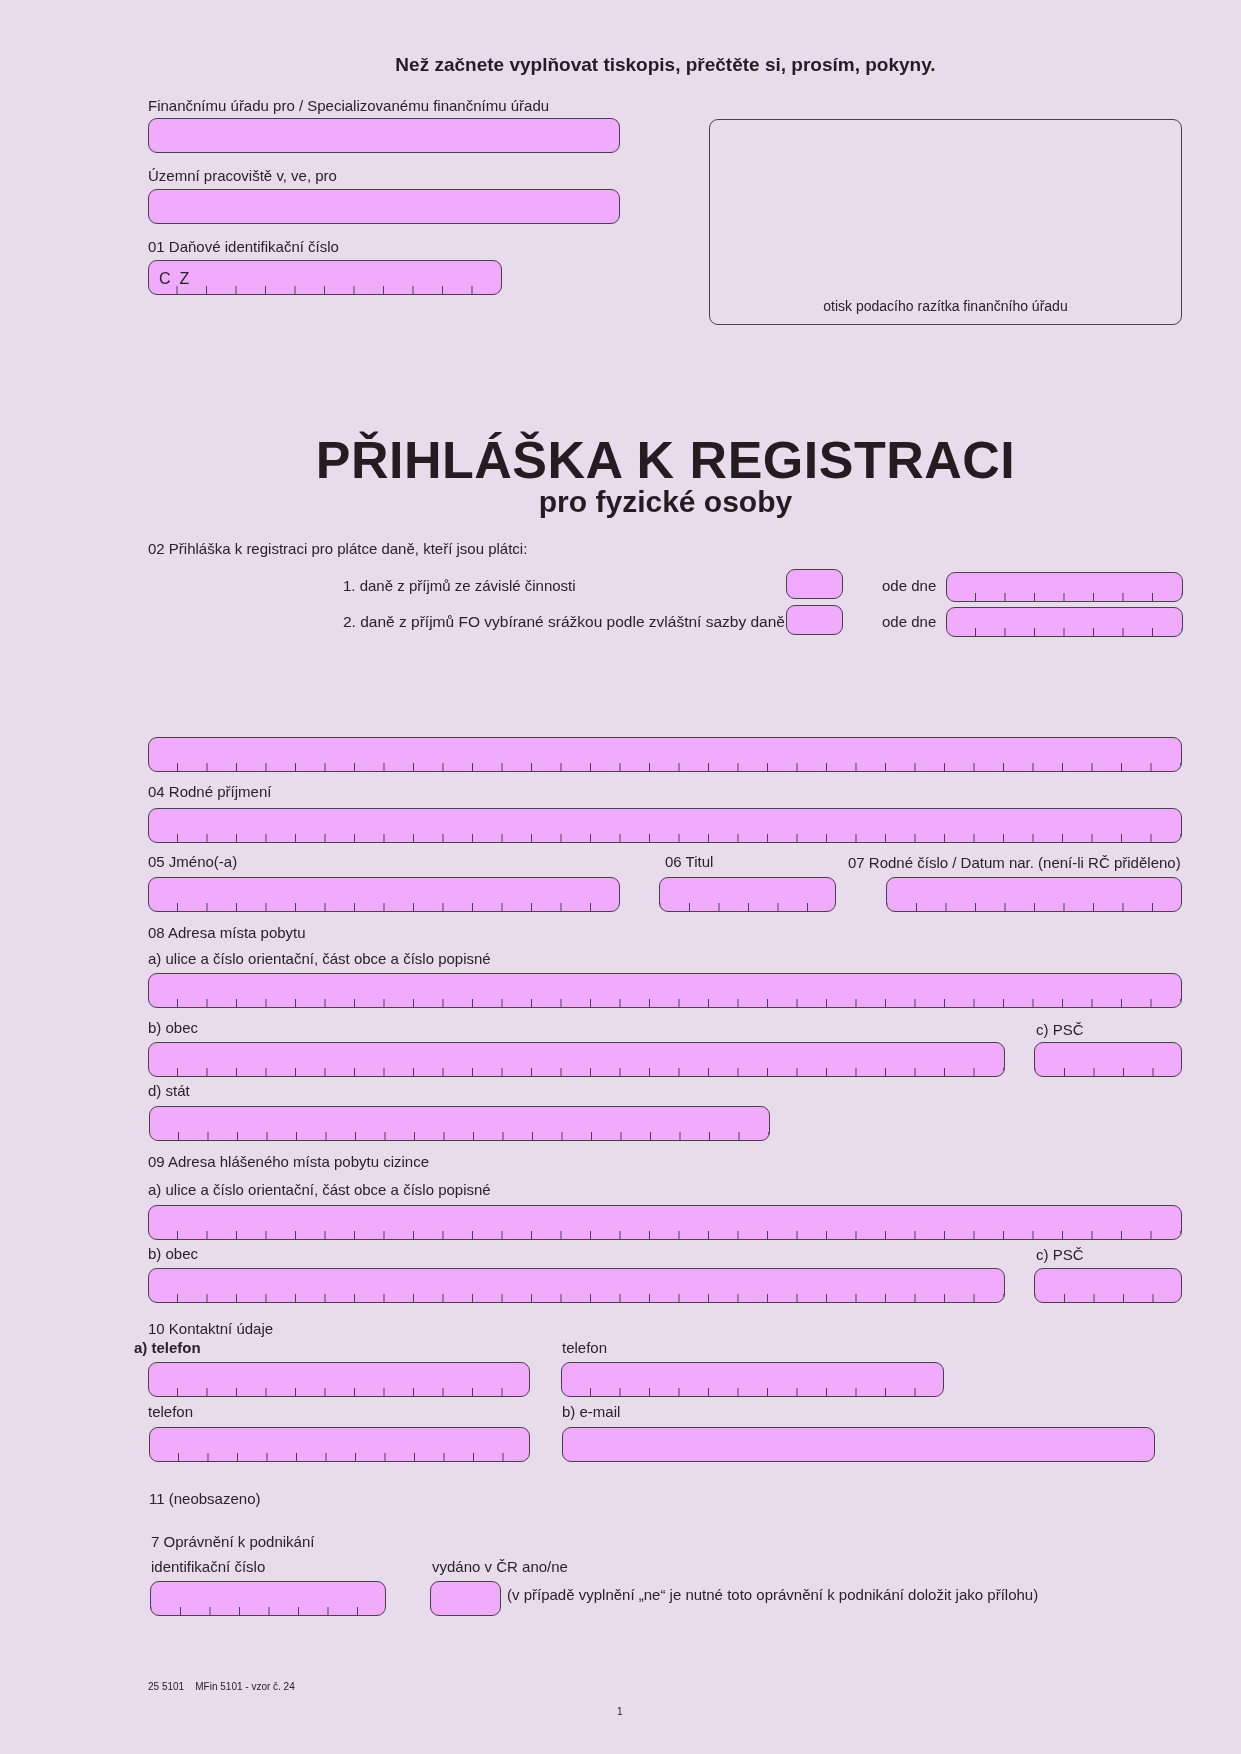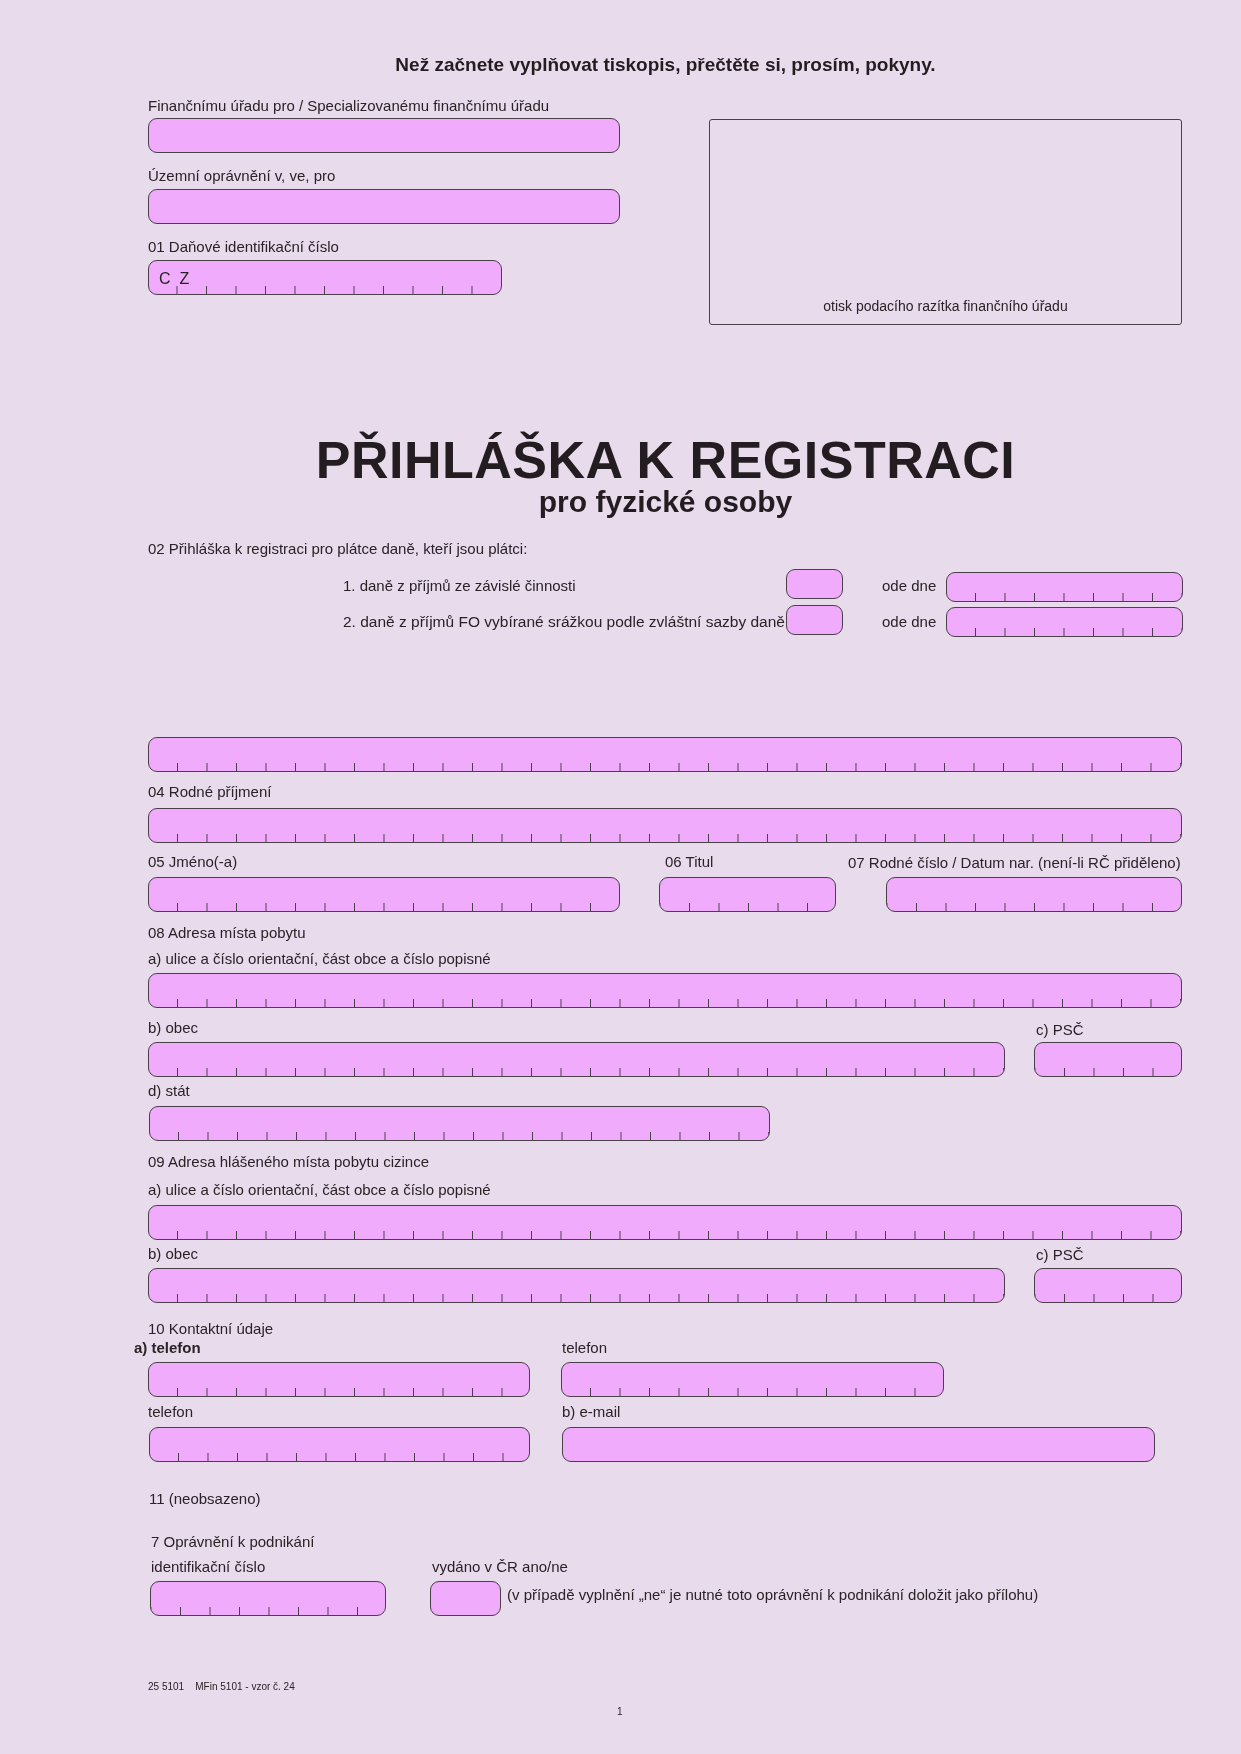--- a/index.html
+++ b/index.html
@@ -13,38 +13,38 @@
     box-sizing:border-box; overflow:hidden;
   }
   .box.ticks::after {
     content:""; position:absolute; left:0; right:0; bottom:0; height:8px;
     background-image: linear-gradient(to right, #4a4048 1px, transparent 1px);
     background-size: var(--tick, 29.5px) 8px;
     background-position: var(--tickoff, 28px) 0;
     background-repeat: repeat-x;
   }
   .stamp {
-    position:absolute; border:1.3px solid #4a4048; border-radius:3px; box-sizing:border-box;
+    position:absolute; border:1.3px solid #4a4048; border-radius:9px; box-sizing:border-box;
     background:transparent;
   }
   .title-main { position:absolute; left:0; width:1331px; text-align:center; font-weight:bold; font-size:52px; letter-spacing:0.5px; color:#231c20; }
   .title-sub { position:absolute; left:0; width:1331px; text-align:center; font-weight:bold; font-size:30px; color:#231c20; }
   .instr { position:absolute; left:0; width:1331px; text-align:center; font-weight:bold; font-size:19px; color:#231c20; }
   .small { font-size:14px;text-align:right; }
   .footer { font-size:10px; }
 </style>
 </head>
 <body>
 
 <div class="instr" style="top:54px;">Než začnete vyplňovat tiskopis, přečtěte si, prosím, pokyny.</div>
 
 <div class="lbl" style="left:148px; top:97px;">Finančnímu úřadu pro / Specializovanému finančnímu úřadu</div>
 <div class="box" style="left:148px; top:118px; width:472px; height:35px;"></div>
 
-<div class="lbl" style="left:148px; top:167px;">Územní oprávnění v, ve, pro</div>
+<div class="lbl" style="left:148px; top:167px;">Územní pracoviště v, ve, pro</div>
 <div class="box" style="left:148px; top:189px; width:472px; height:35px;"></div>
 
 <div class="lbl" style="left:148px; top:238px;">01 Daňové identifikační číslo</div>
 <div class="box ticks" style="left:148px; top:260px; width:354px; height:35px; --tick:29.5px; --tickoff:57px;">
   <span style="position:absolute; left:10px; top:9px; font-size:16px; white-space:pre;">C  Z</span>
 </div>
 
 <div class="stamp" style="left:709px; top:119px; width:473px; height:206px;">
   <div style="position:absolute; left:0; right:0; bottom:10px; text-align:center; font-size:14px;">otisk podacího razítka finančního úřadu</div>
 </div>

